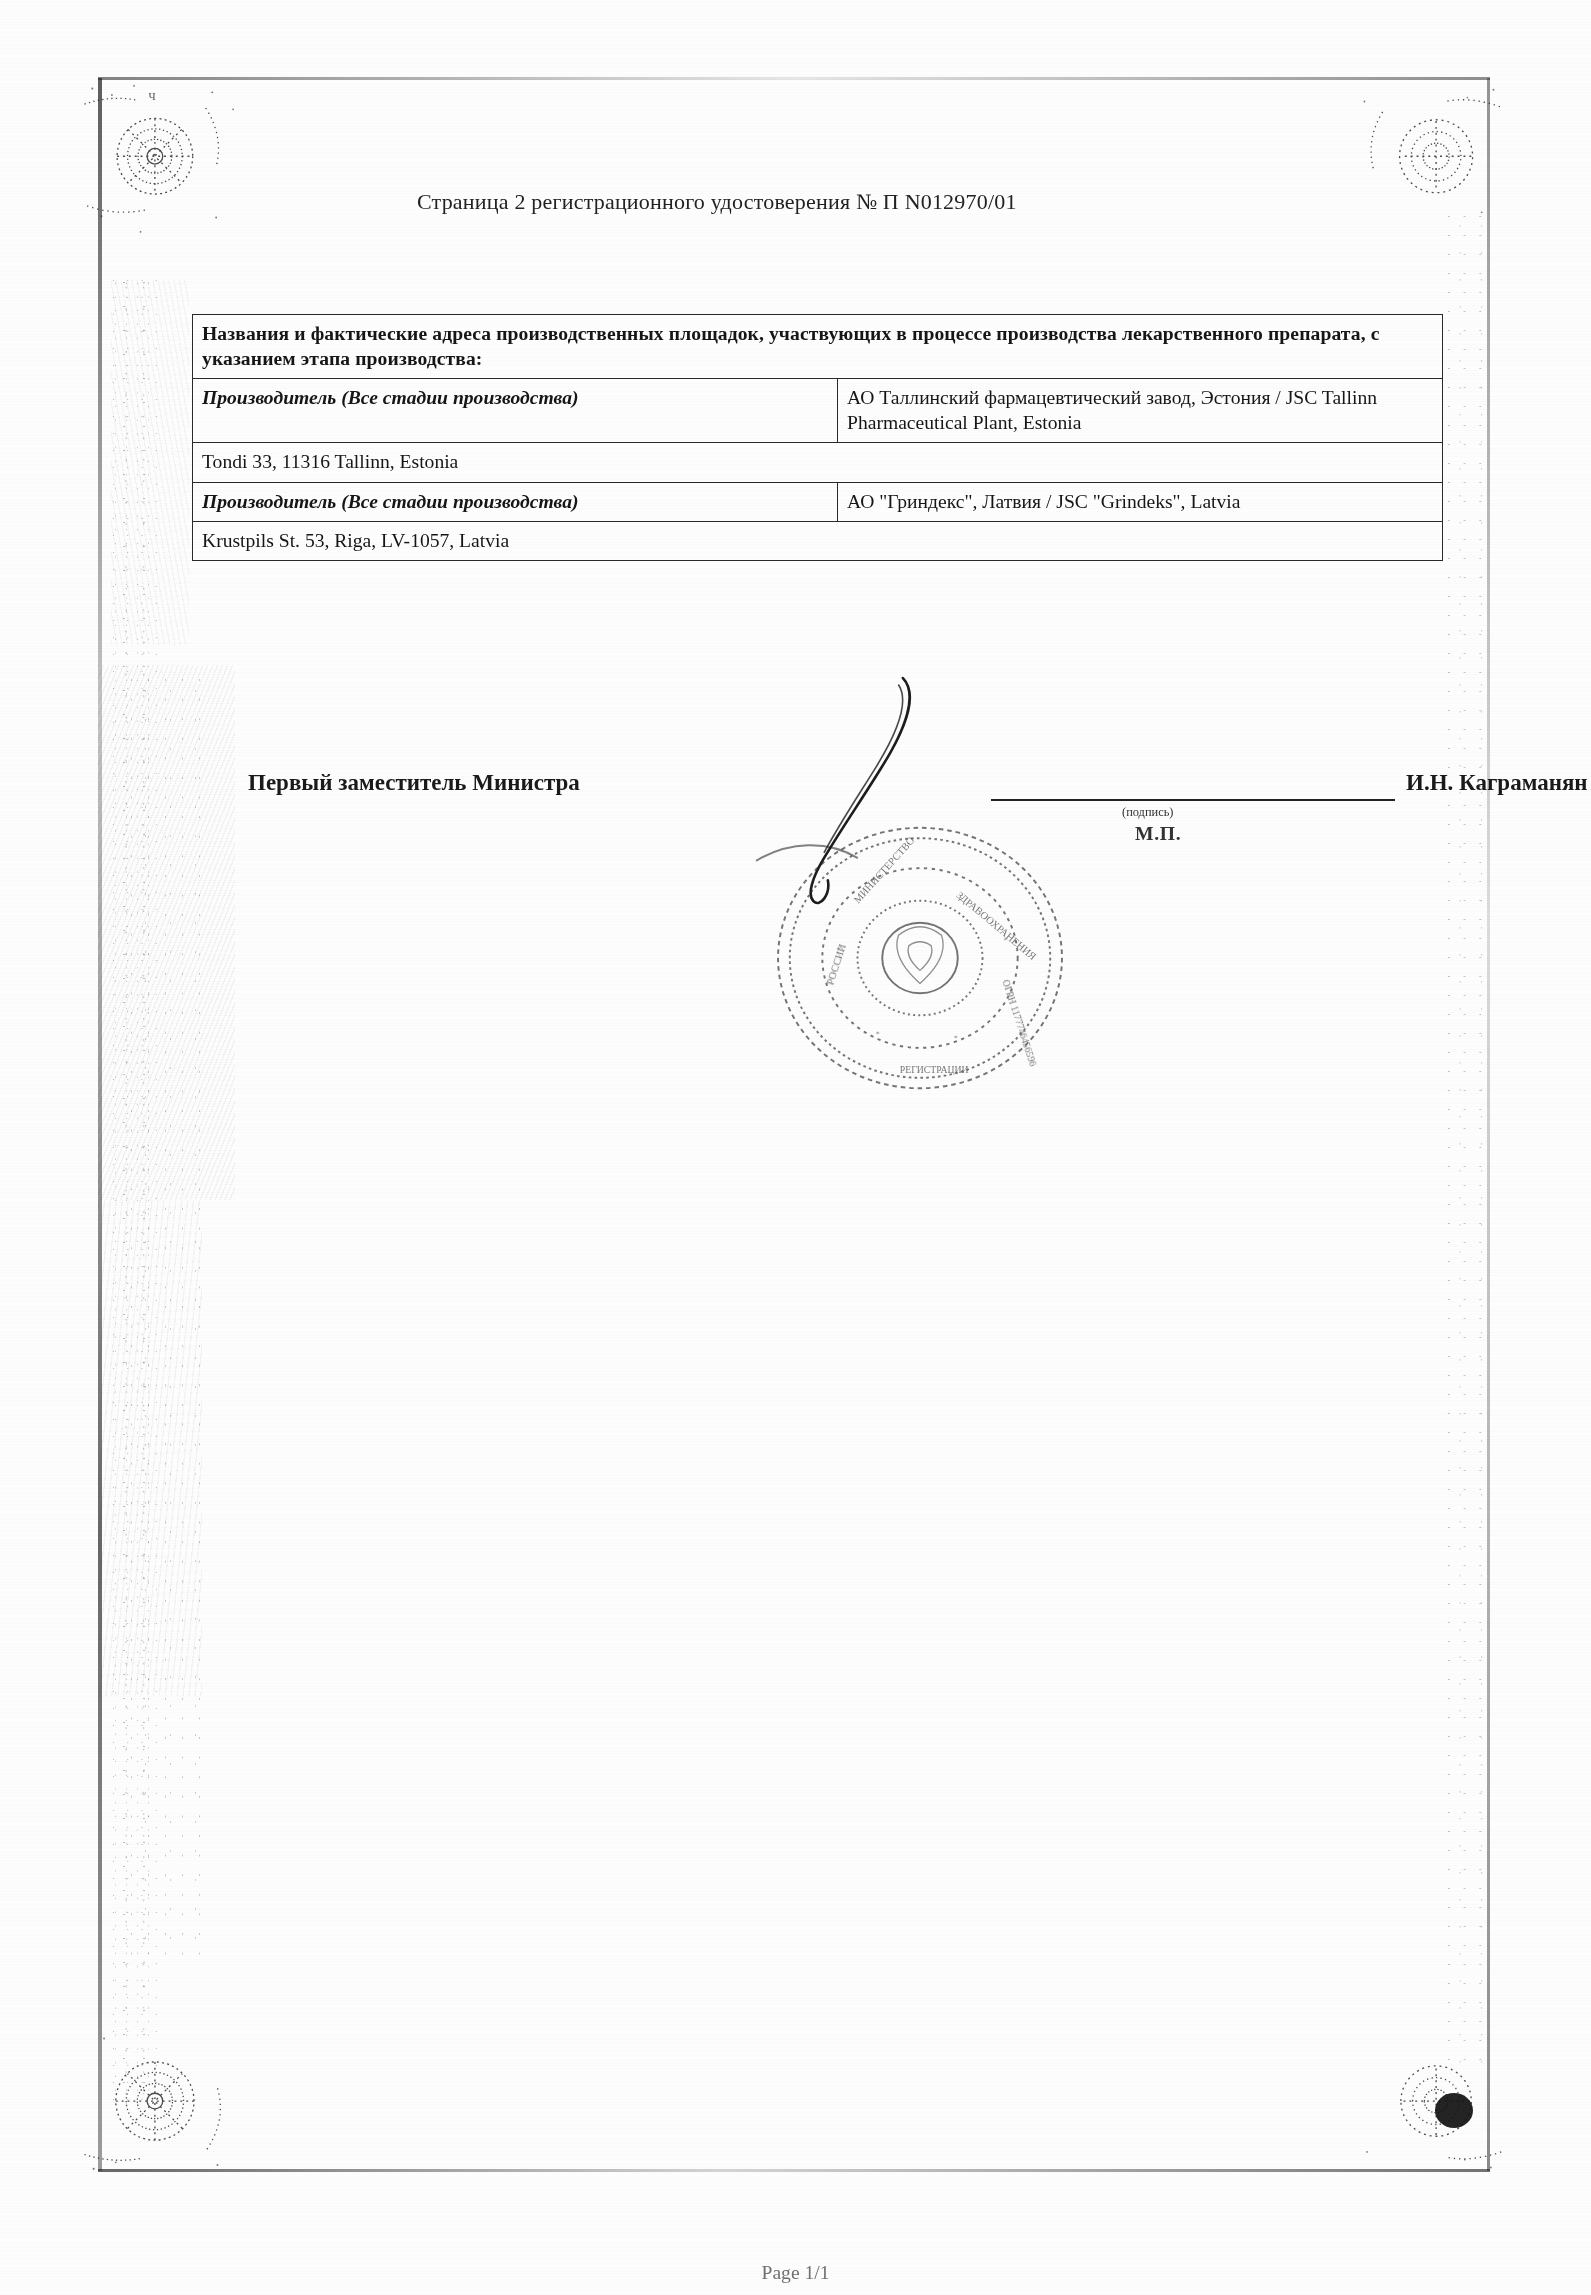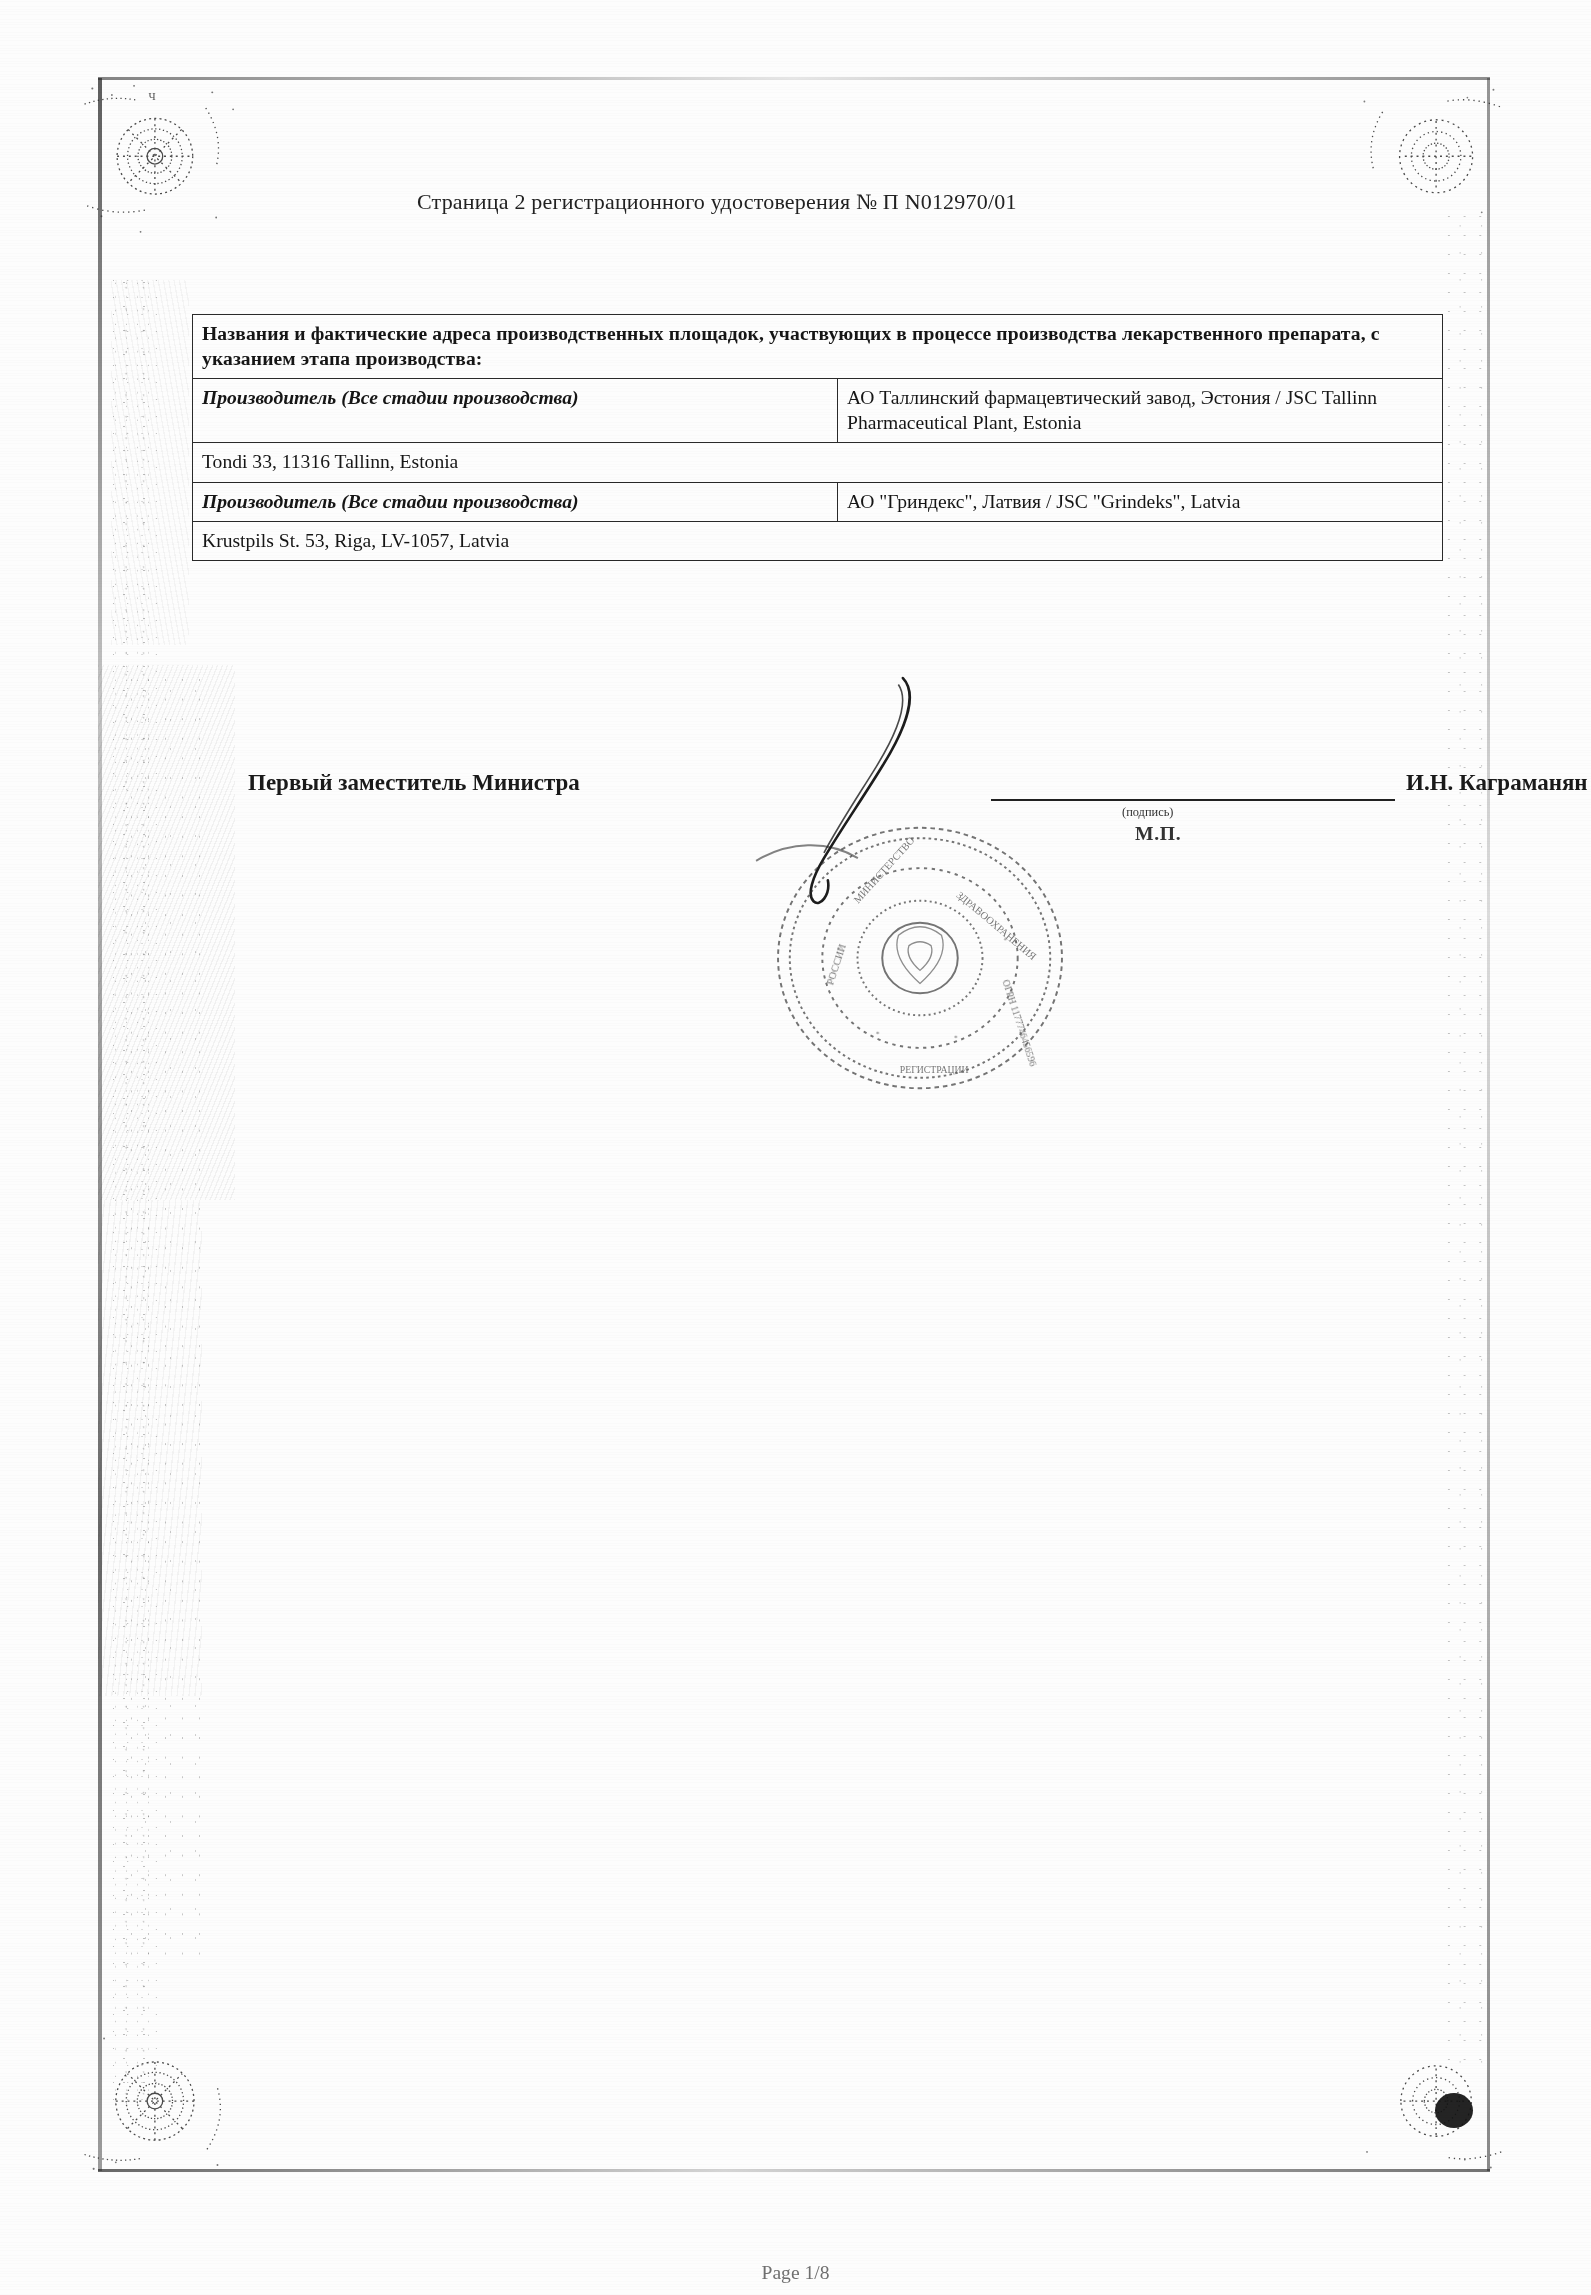--- a/index.html
+++ b/index.html
@@ -432,14 +432,14 @@
           <circle cx="376" cy="186" r="1.8"></circle>
       </g>
     </svg>
   </div>
 
   <div class="blob"></div>
 
   <div class="scan-noise"></div>
 </div>
 
-<div class="footer-page">Page  1/8</div>
+<div class="footer-page">Page  1/1</div>
 
 
 </body></html>

